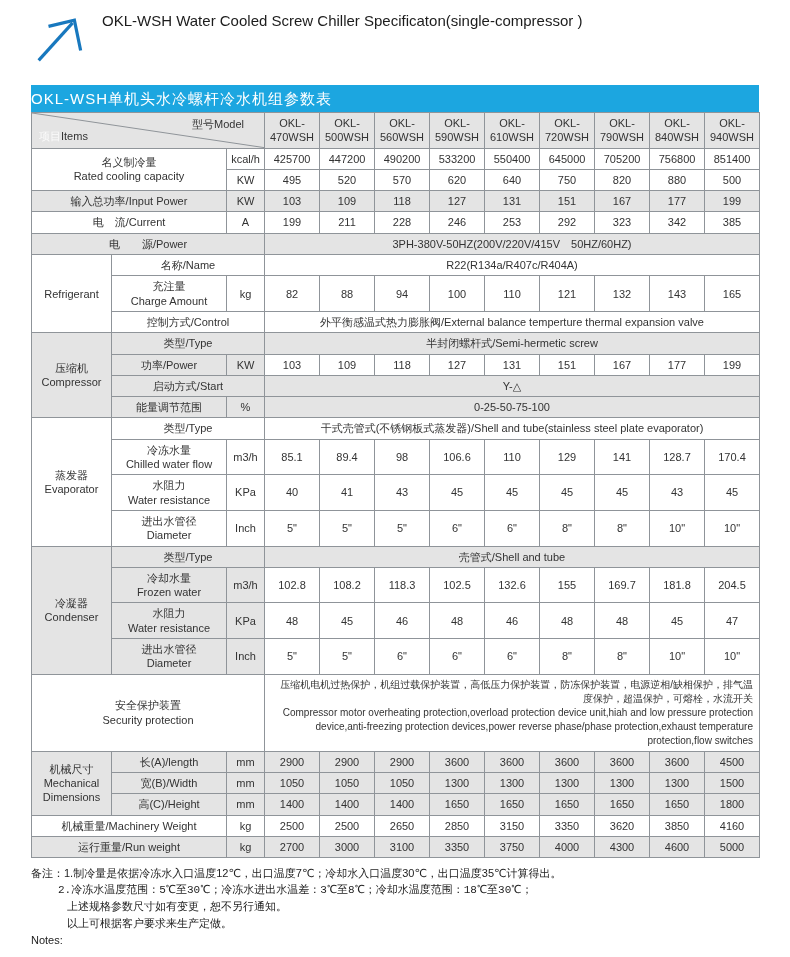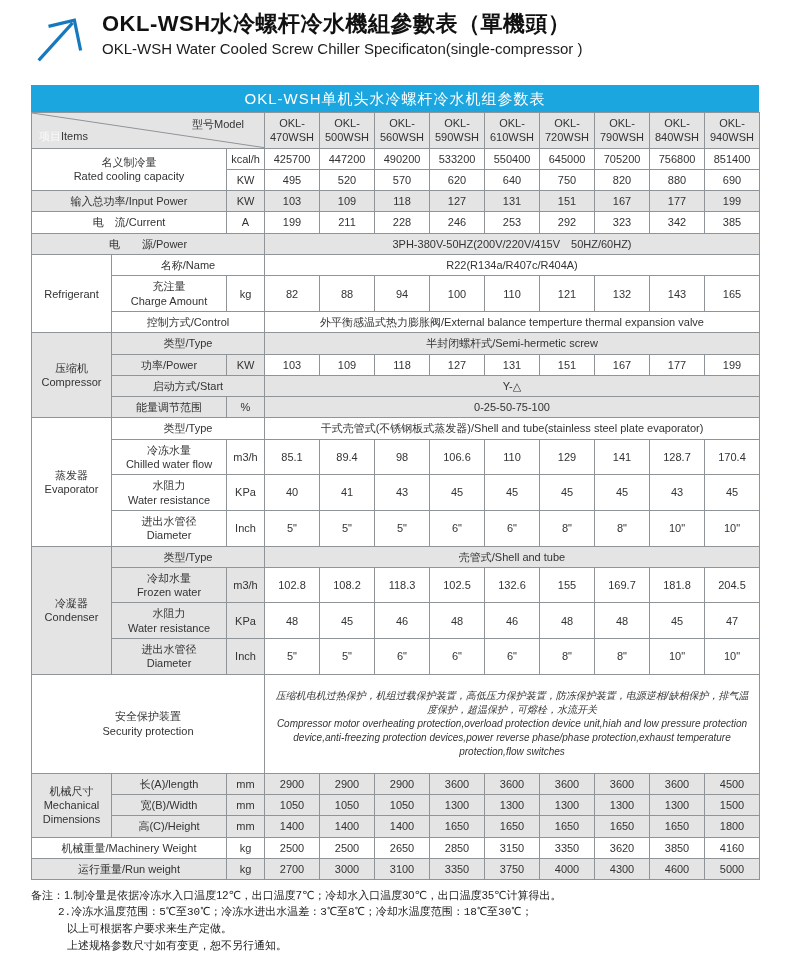--- a/index.html
+++ b/index.html
@@ -13,54 +13,53 @@
     margin:0;width:790px;height:957px;background:#ffffff;overflow:hidden;
     font-family:"Liberation Sans","DejaVu Sans",sans-serif;color:#333;
   }
   .page{padding:10px 31px 0 31px;}
   .doc-header{display:flex;align-items:flex-start;gap:13px;margin-left:2px;}
   .logo{width:56px;height:50px;margin-top:3px;flex:0 0 auto;}
   .titles{padding-top:0;}
   .title-zh{font-size:22px;font-weight:bold;color:#111;letter-spacing:0.5px;line-height:1.25;}
   .title-en{font-size:15px;color:#1c1c1c;margin-top:2px;}
   .banner{
-    margin-top:22px;background:var(--banner);color:#fff;text-align:center;
+    margin-top:22px;background:var(--banner);color:#fff;text-align:left;
     font-size:15px;height:27px;line-height:27px;letter-spacing:1px;
   }
   table.spec{border-collapse:collapse;width:728px;table-layout:fixed;}
   .spec th,.spec td{
     border:1px solid var(--border);font-size:11px;font-weight:normal;
     text-align:center;vertical-align:middle;padding:3px 2px;line-height:1.3;
     background:#fff;color:#333;overflow:hidden;
   }
   .spec .shade{background:var(--shade);}
   th.corner{position:relative;height:32px;padding:0;}
   .diag{position:absolute;left:0;top:0;width:100%;height:100%;display:block;}
   .corner .items{position:absolute;left:7px;bottom:4px;font-size:11px;}
   .items-zh{color:#fbfbfb;}
   .items-en{color:#333;}
   .corner .model{position:absolute;right:20px;top:4px;font-size:11px;color:#333;}
-  td.merged.left{text-align:center;padding:14px 6px;font-size:10px;line-height:1.4;font-style:italic;}
+  td.merged.left{text-align:right;padding:3px 6px;font-size:10px;line-height:1.4;}
   .notes{margin-top:7px;font-size:11px;color:#222;line-height:1.5;}
   .note-line.ind-1{padding-left:27px;font-family:Liberation Mono, monospace;}
   .note-line.ind-2{padding-left:36px;}
   .notes-en-title{margin-top:1px;}
 </style>
 </head>
 <body>
 
 <div class="page">
 
   <header class="doc-header">
     <svg class="logo" viewBox="0 0 60 56" aria-hidden="true">
       <path d="M5 53 L43 11" fill="none" stroke="var(--arrow)" stroke-width="3.6"></path>
       <polyline points="16,15 45,8 52,42" fill="none" stroke="var(--arrow)" stroke-width="3.6"></polyline>
     </svg>
     <div class="titles">
-      <div class="title-zh">OKL-WSH水冷螺杆冷水機組參數表（單機頭）</div>
       <div class="title-en">OKL-WSH Water Cooled Screw Chiller Specificaton(single-compressor )</div>
     </div>
   </header>
 
   <div class="banner">OKL-WSH单机头水冷螺杆冷水机组参数表</div>
 
   <table class="spec">
     <colgroup>
       <col style="width:80px">
         <col style="width:115px">
@@ -112,21 +111,21 @@
         <tr>
           <td class="unit">KW</td>
           <td class="val">495</td>
           <td class="val">520</td>
           <td class="val">570</td>
           <td class="val">620</td>
           <td class="val">640</td>
           <td class="val">750</td>
           <td class="val">820</td>
           <td class="val">880</td>
-          <td class="val">690</td>
+          <td class="val">500</td>
         </tr>
         <tr>
           <td colspan="2" class="label shade">输入总功率/Input Power</td>
           <td class="unit shade">KW</td>
           <td class="val shade">103</td>
           <td class="val shade">109</td>
           <td class="val shade">118</td>
           <td class="val shade">127</td>
           <td class="val shade">131</td>
           <td class="val shade">151</td>
@@ -358,20 +357,20 @@
           <td class="val shade">4600</td>
           <td class="val shade">5000</td>
         </tr>
       </tbody>
   </table>
 
   <div class="notes">
     <div id="notes-zh">
         <div class="note-line ind-0">备注：1.制冷量是依据冷冻水入口温度12℃，出口温度7℃；冷却水入口温度30℃，出口温度35℃计算得出。</div>
         <div class="note-line ind-1">2.冷冻水温度范围：5℃至30℃；冷冻水进出水温差：3℃至8℃；冷却水温度范围：18℃至30℃；</div>
+        <div class="note-line ind-2">上述规格参数尺寸如有变更，恕不另行通知。</div>
         <div class="note-line ind-2">以上可根据客户要求来生产定做。</div>
-        <div class="note-line ind-2">上述规格参数尺寸如有变更，恕不另行通知。</div>
       </div>
     <div class="notes-en-title">Notes:</div>
 
   </div>
 
 </div>
 
 </body></html>

